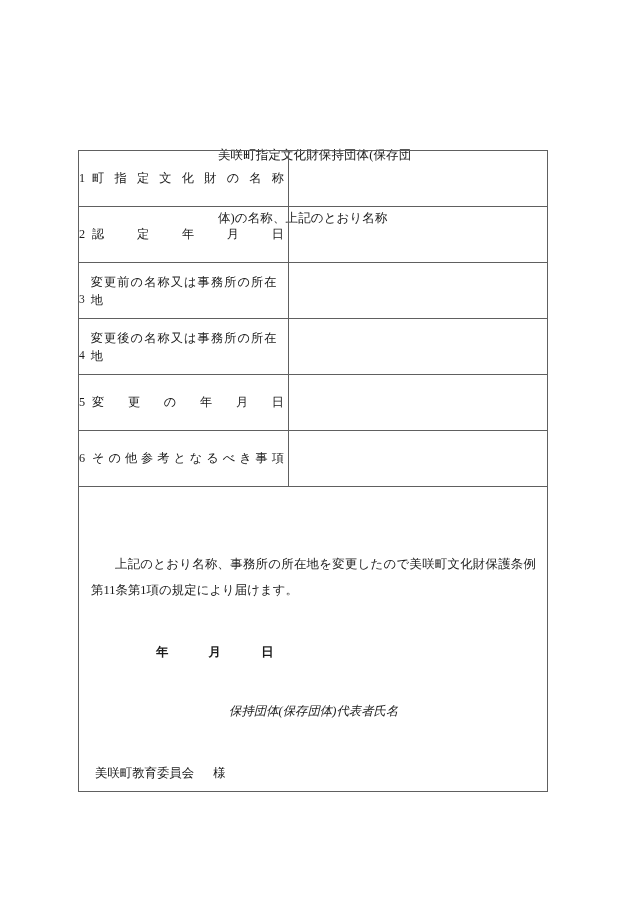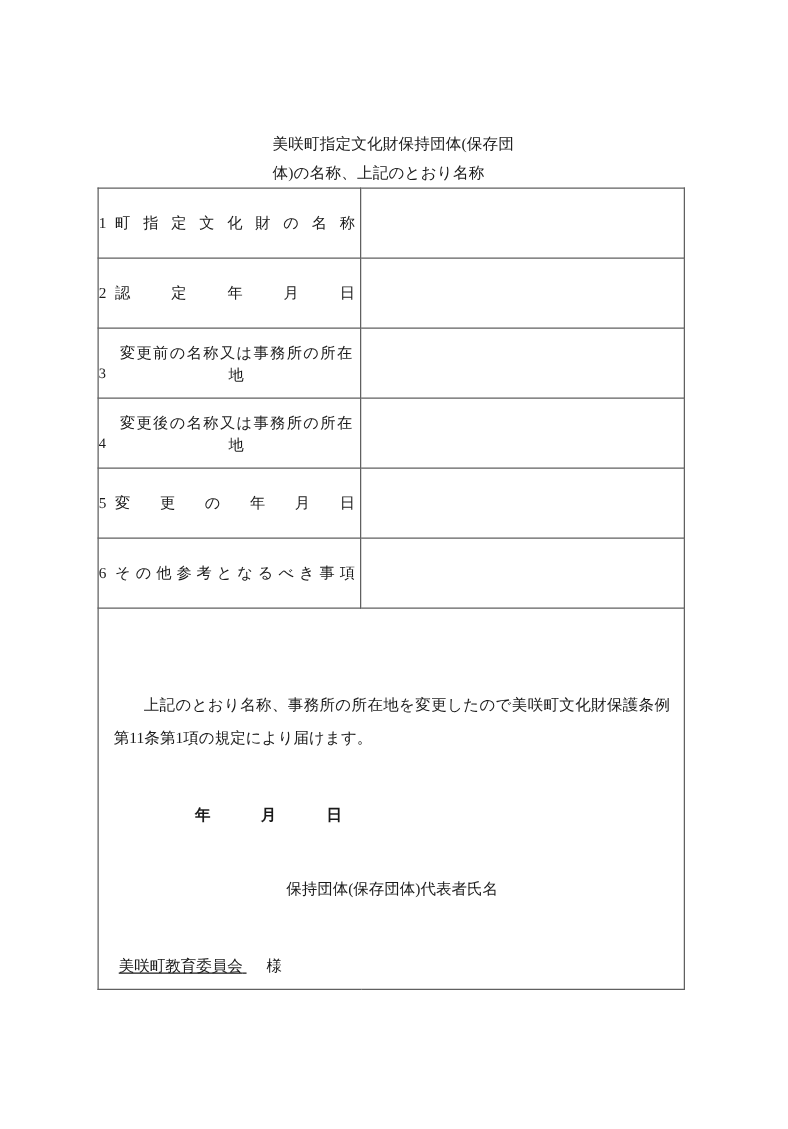--- a/index.html
+++ b/index.html
@@ -35,21 +35,21 @@
   }
   .doc-title {
     position: absolute;
     left: 218px;
     top: 104px;
     width: 300px;
     font-size: 12.5px;
     line-height: 23px;
     letter-spacing: 0.1px;
   }
-  .doc-title .tline { display: block; white-space: nowrap; }
+  .doc-title .tline { display: block; white-space: nowrap; margin-top: 40px; }
 
   
   .form-table {
     position: absolute;
     left: 78px;
     top: 150px;
     width: 470px;
     border-collapse: collapse;
     table-layout: fixed;
   }
@@ -95,21 +95,20 @@
   .lbl-wrap .lbl-num {
     padding-right: 6px;
     padding-bottom: 1px;
     font-size: 11.5px;
   }
   .lbl-wrap .lbl-text {
     flex: 1 1 auto;
     letter-spacing: 1.1px;
     line-height: 18px;
     padding-bottom: 0px;
-    text-align: center;
   }
 
   .value-cell { }
 
   
   .statement-cell {
     height: 304px;
     vertical-align: top;
     position: relative;
   }
@@ -133,28 +132,28 @@
     white-space: nowrap;
     font-weight: bold;
   }
   .date-line .gap { display: inline-block; width: 34px; }
   .rep-line {
     position: absolute;
     left: 150px;
     top: 216px;
     font-size: 12.4px;
     white-space: nowrap;
+    font-style: italic;
   }
   .addressee-line {
     position: absolute;
     left: 16px;
     top: 278px;
     font-size: 12.4px;
     white-space: nowrap;
-    text-decoration: underline;
   }
   .addressee-line .sama { display: inline-block; padding-left: 16px; }
 
   
   .footnote {
     position: absolute;
     left: 66px;
     top: 797px;
     font-size: 12.4px;
     white-space: nowrap;

